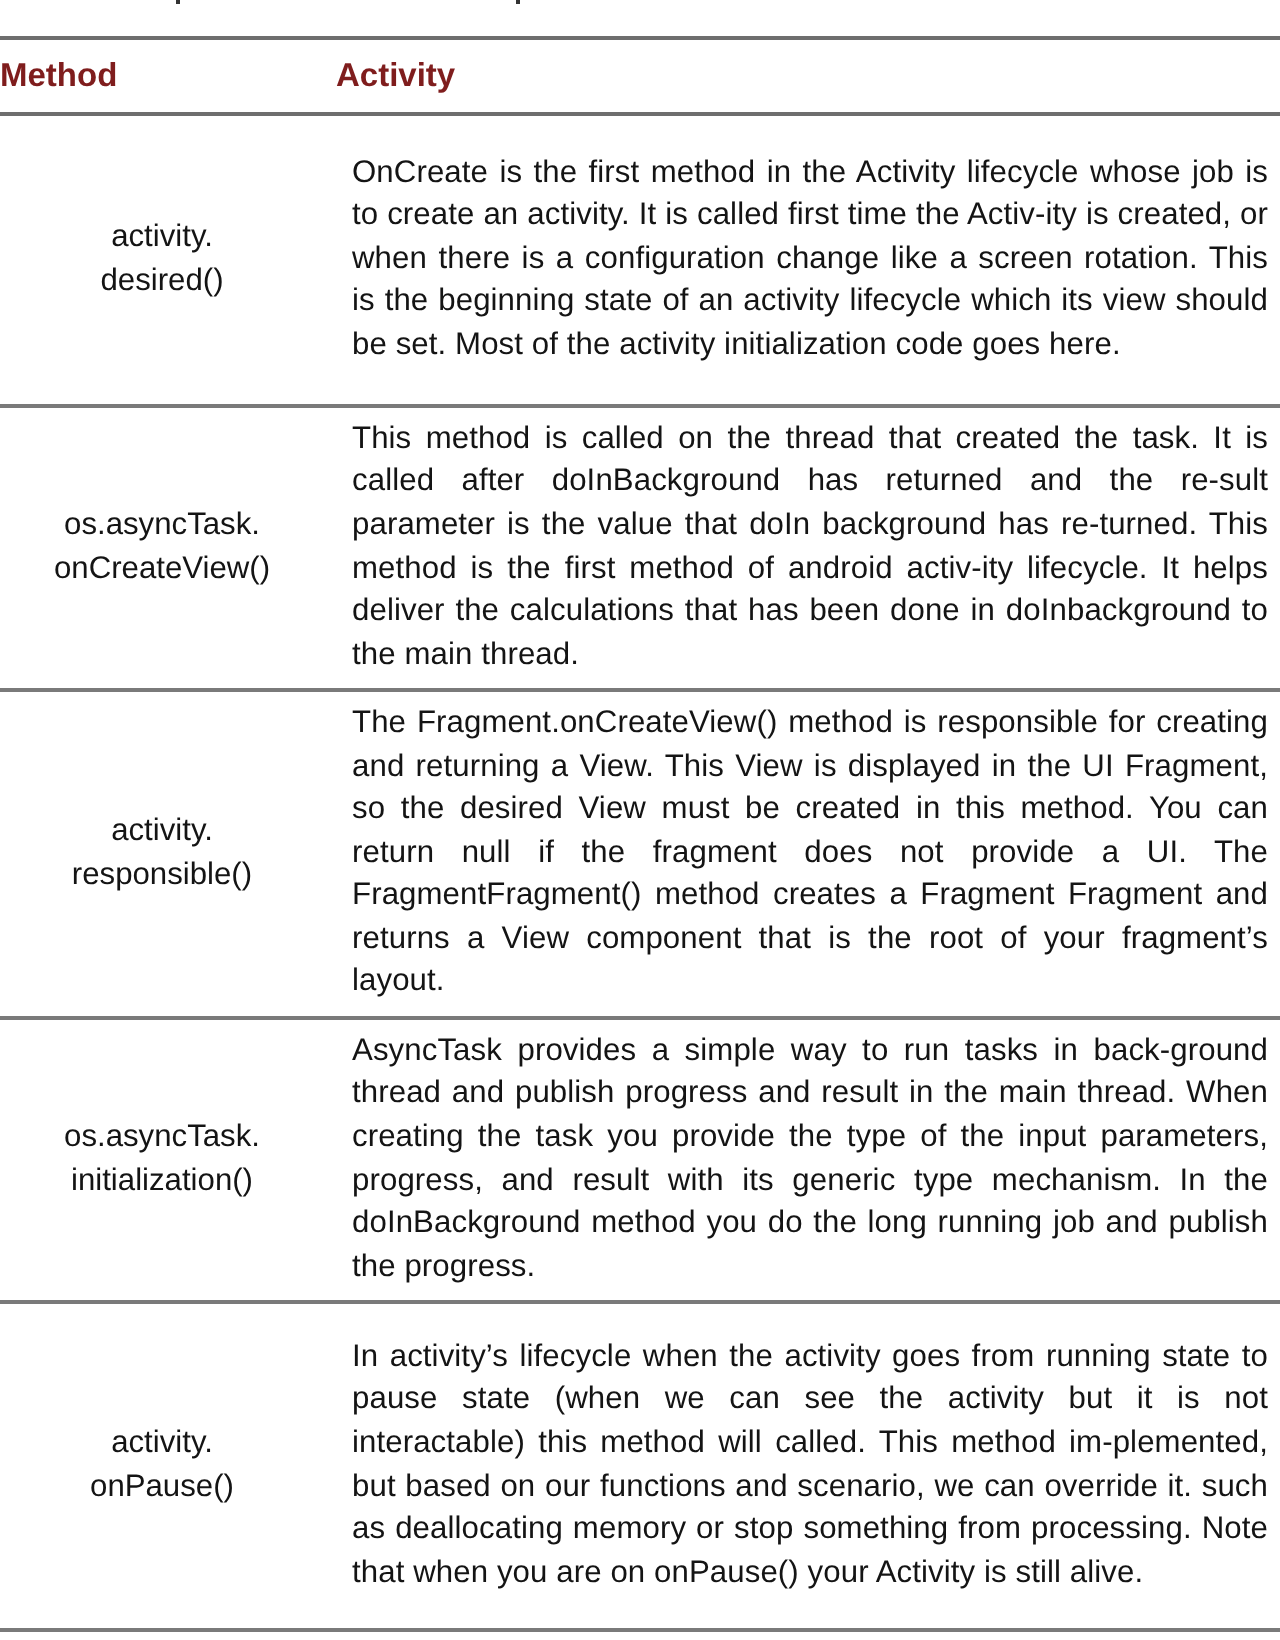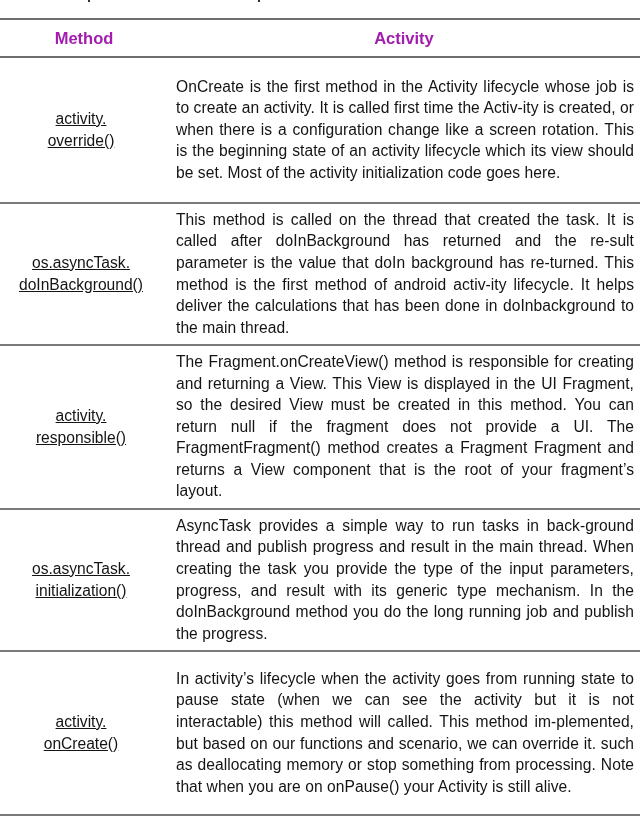--- a/index.html
+++ b/index.html
@@ -42,40 +42,39 @@
     table.methods col.c-summary { width: 472px; }
     table.methods thead tr {
       border-top: 2px solid #6e6e6e;
       border-bottom: 2px solid #6e6e6e;
     }
     table.methods th {
       font-weight: bold;
       font-size: 16.5px;
       height: 36px;
       padding: 0;
-      text-align: center;
+      text-align: left;
       vertical-align: middle;
-      color: #a21caf;
+      color: #7f1d1d;
     }
     table.methods tbody tr {
       border-bottom: 2px solid #7a7a7a;
     }
     table.methods td {
       font-size: 15.6px;
       line-height: 21.6px;
       vertical-align: middle;
       padding: 4px 12px 5px 0;
     }
     table.methods td.method {
       text-align: center;
       padding-right: 6px;
     }
     table.methods td.method span {
       display: block;
-      text-decoration: underline;
     }
     table.methods td.summary {
       text-align: justify;
       padding-left: 8px;
       padding-right: 6px;
       letter-spacing: 0.05px;
     }
   </style>
 </head>
 <body>
@@ -93,46 +92,46 @@
   <thead>
     <tr>
       <th>Method</th>
       <th>Activity</th>
     </tr>
   </thead>
   <tbody>
     <tr style="height:146px">
       <td class="method">
         <span>activity.</span>
-        <span>override()</span>
+        <span>desired()</span>
       </td>
       <td class="summary">OnCreate is the first method in the Activity lifecycle whose job is to create an activity.  It is called first time the Activ-ity is created, or when there is a configuration change like a screen rotation. This is the beginning state of an activity lifecycle which its view should be set. Most of the activity initialization code goes here.</td>
     </tr>
     <tr style="height:142px">
       <td class="method">
         <span>os.asyncTask.</span>
-        <span>doInBackground()</span>
+        <span>onCreateView()</span>
       </td>
       <td class="summary">This method is called on the thread that created the task. It is called after doInBackground has returned and the re-sult parameter is the value that doIn background has re-turned. This method is the first method of android activ-ity lifecycle. It helps deliver the calculations that has been done in doInbackground to the main thread.</td>
     </tr>
     <tr style="height:164px">
       <td class="method">
         <span>activity.</span>
         <span>responsible()</span>
       </td>
       <td class="summary">The Fragment.onCreateView() method is responsible for creating and returning a View. This View is displayed in the UI Fragment, so the desired View must be created in this method. You can return null if the fragment does not provide a UI. The FragmentFragment() method creates a Fragment Fragment and returns a View component that is the root of your fragment’s layout.</td>
     </tr>
     <tr style="height:142px">
       <td class="method">
         <span>os.asyncTask.</span>
         <span>initialization()</span>
       </td>
       <td class="summary">AsyncTask provides a simple way to run tasks in back-ground thread and publish progress and result in the main thread. When creating the task you provide the type of the input parameters, progress, and result with its generic type mechanism. In the doInBackground method you do the long running job and publish the progress.</td>
     </tr>
     <tr style="height:164px">
       <td class="method">
         <span>activity.</span>
-        <span>onCreate()</span>
+        <span>onPause()</span>
       </td>
       <td class="summary">In activity’s lifecycle when the activity goes from running state to pause state (when we can see the activity but it is not interactable) this method will called. This method im-plemented, but based on our functions and scenario, we can override it. such as deallocating memory or stop something from processing. Note that when you are on onPause() your Activity is still alive.</td>
     </tr>
   </tbody>
 </table>
 
 </body></html>

